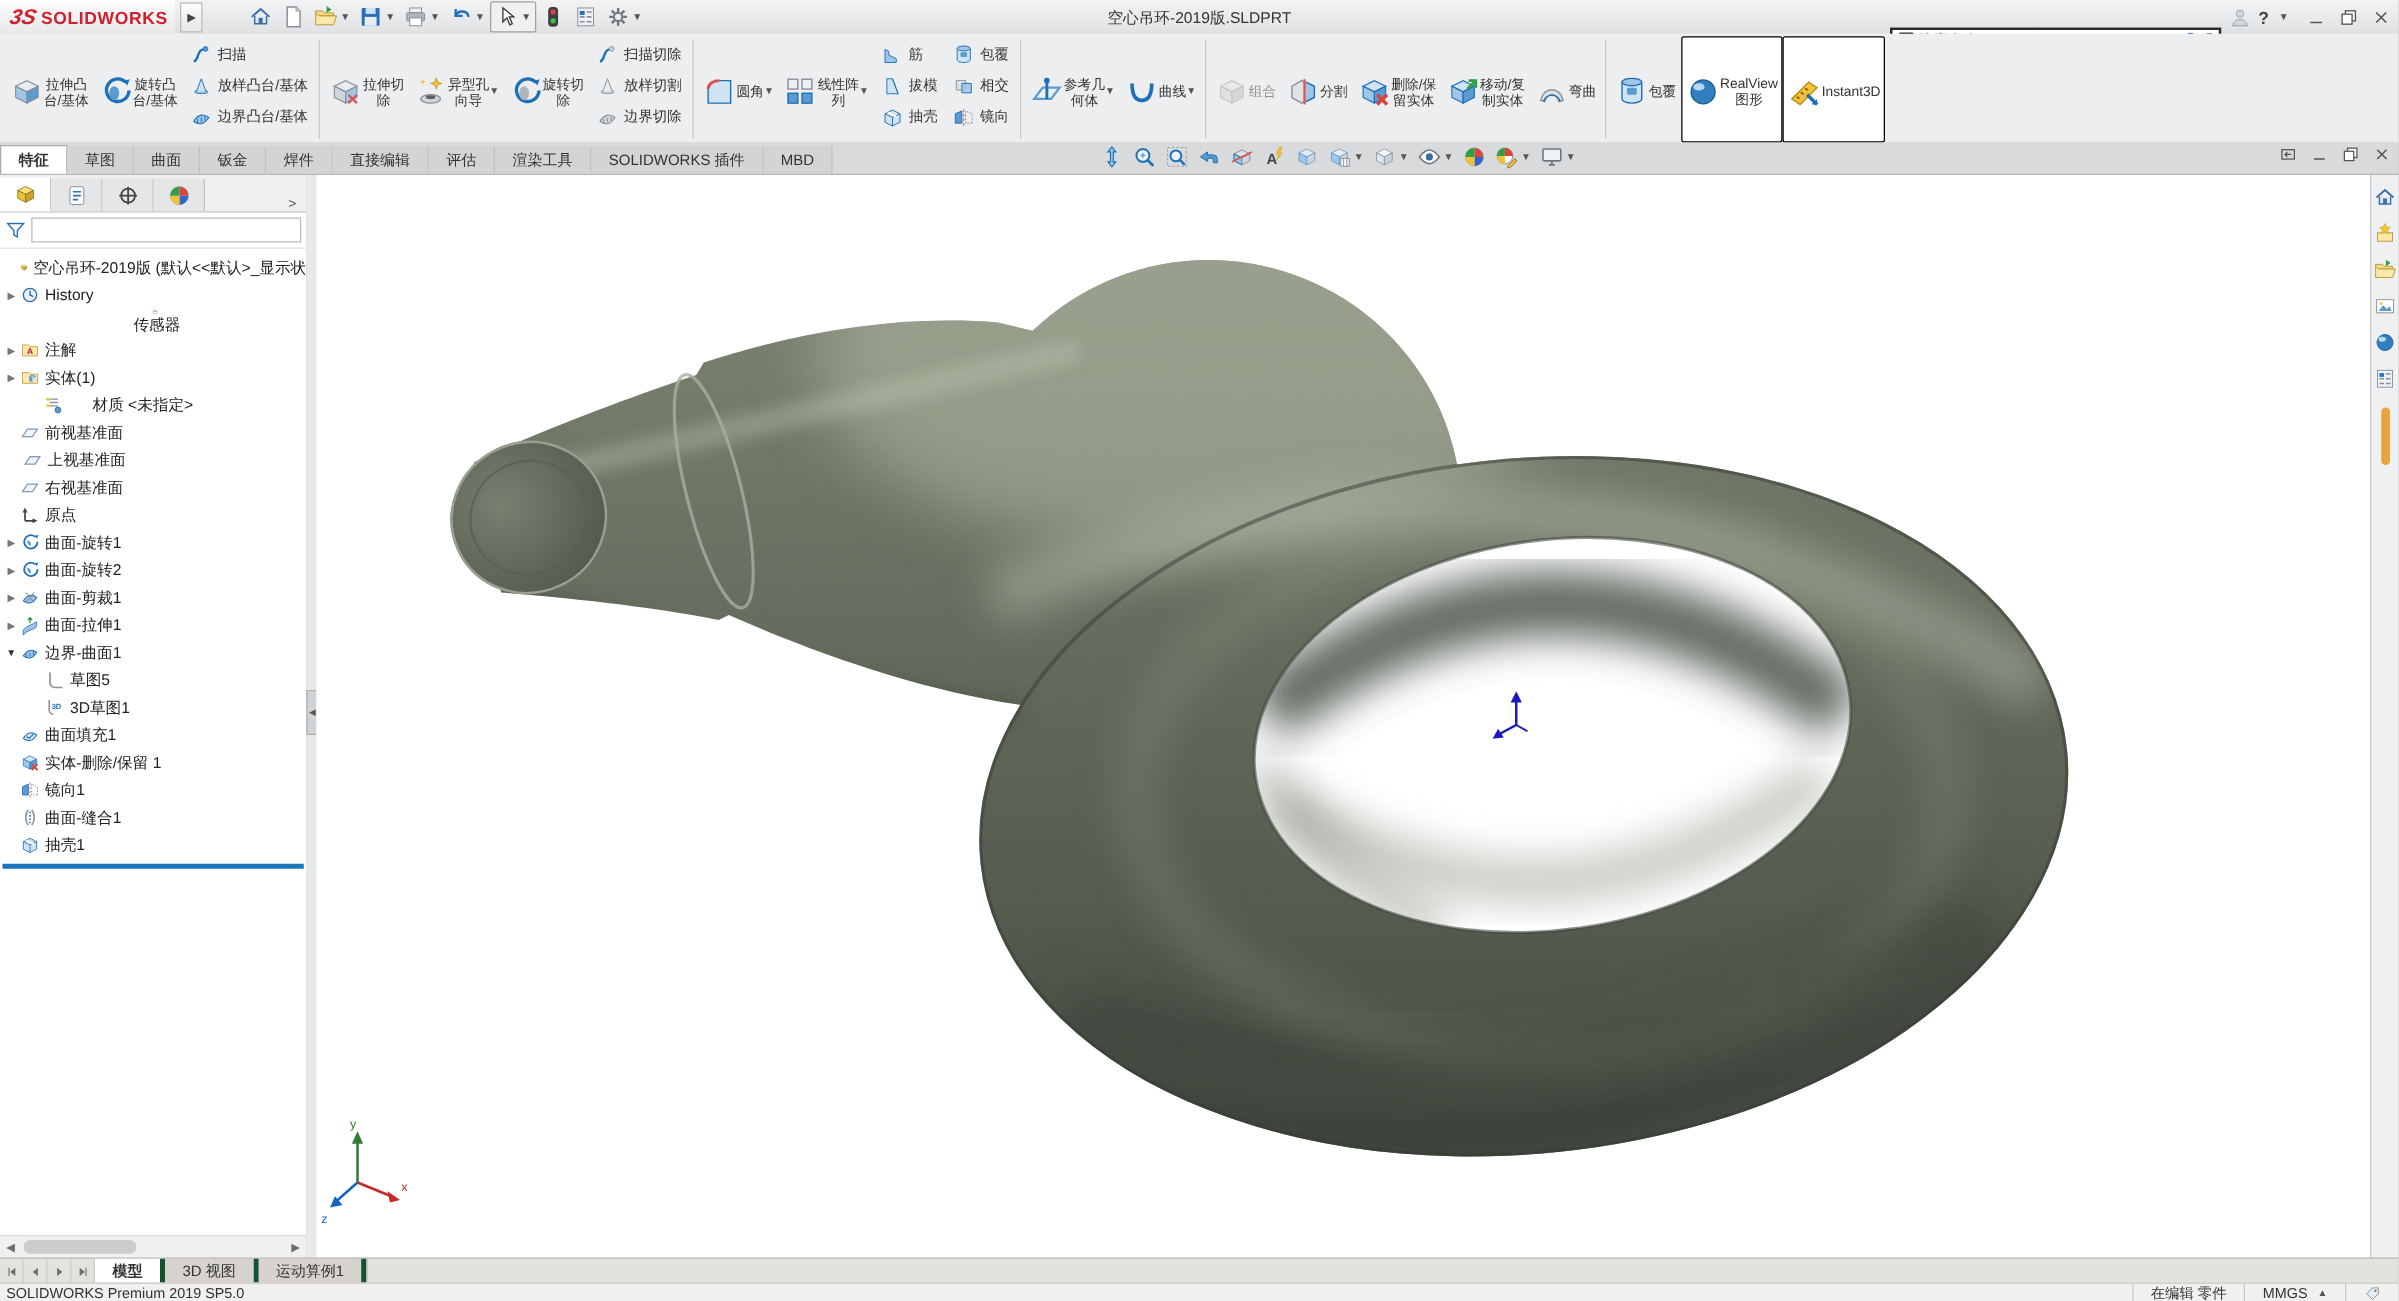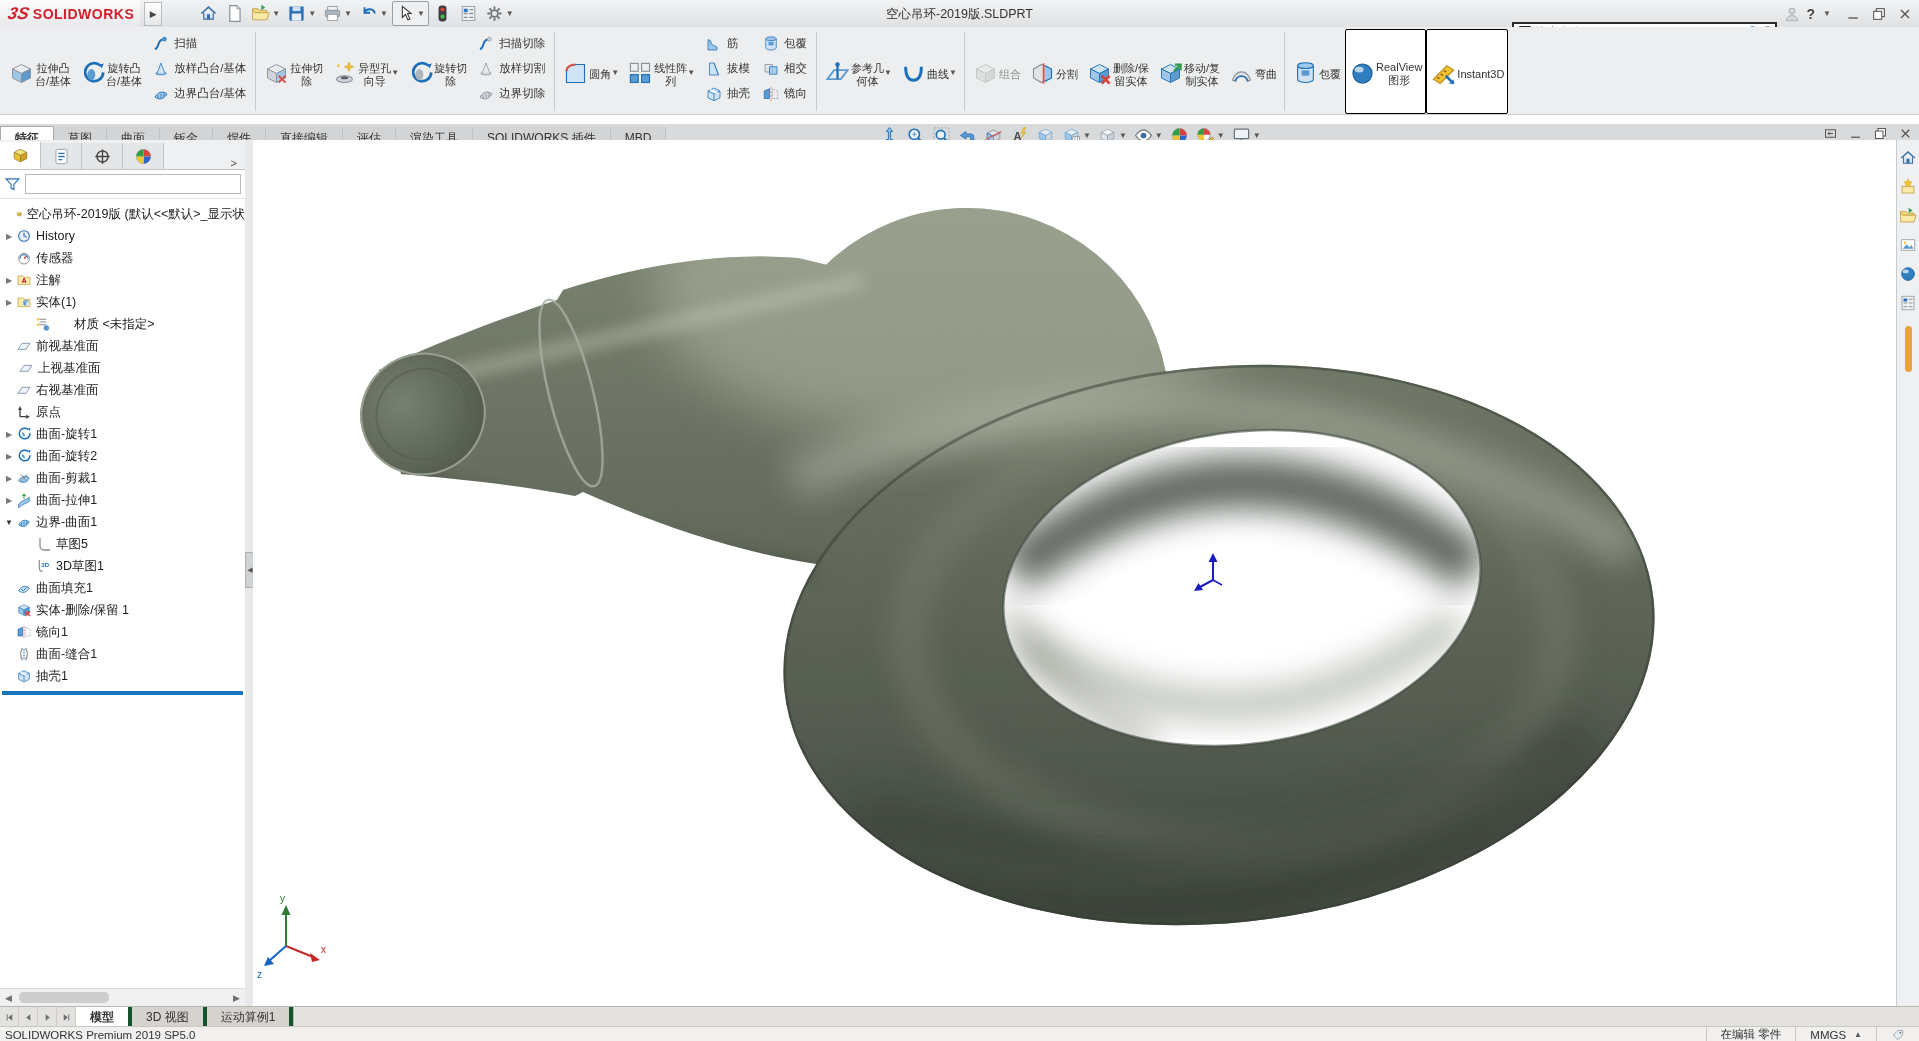--- a/index.html
+++ b/index.html
@@ -31,21 +31,21 @@
   .rib-large{display:flex;flex-direction:row;align-items:center;justify-content:flex-start;
     min-width:48px;padding:4px 4px 0;border-radius:2px;}
   .rib-large .lbl{text-align:center;font-size:11px;line-height:13px;color:#333;margin-top:2px;white-space:nowrap;}
   .rib-large.pressed{background:#ffffff;border:1px solid #000000;padding:3px 3px 0;}
   .rib-large.disabled{filter:grayscale(1);opacity:.5;}
   .rib-stack{display:flex;flex-direction:column;justify-content:flex-start;padding:3px 2px;gap:2px;}
   .rib-srow{display:flex;align-items:center;gap:4px;height:23px;padding:0 4px;border-radius:2px;font-size:11.5px;color:#333;white-space:nowrap;}
   .rib-sep{width:1px;background:#c6cacc;margin:3px 3px;}
   .rib-caret{font-size:8px;color:#555;height:10px;line-height:8px;}
   
-  .tabrow{position:absolute;left:0;top:124px;width:100%;height:25px;background:#d8dadc;
+  .tabrow{position:absolute;left:0;top:114px;width:100%;height:25px;background:#d8dadc;
     border-bottom:1px solid #b3b6b8;display:flex;align-items:flex-end;}
   .tab{height:22px;line-height:22px;padding:0 14px;font-size:12px;color:#333;
     border-right:1px solid #c0c3c5;background:#d2d4d6;}
   .tab.active{background:#fff;border:1px solid #a8abad;border-bottom:none;font-weight:bold;}
   .headsup{position:absolute;left:878px;top:1px;display:flex;align-items:center;gap:3px;}
   .hu-btn{display:flex;align-items:center;padding:1px 2px;border-radius:2px;}
   .docwin-btns{position:absolute;right:6px;top:2px;display:flex;gap:10px;align-items:center;}
   
   .panel{position:absolute;left:0;top:140px;width:245px;height:866px;background:#fff;border-right:1px solid #c2c5c7;overflow:hidden;}
   .mgr-tabs{display:flex;align-items:flex-end;height:29px;background:#eef0f1;border-bottom:1px solid #c2c5c7;}
@@ -701,21 +701,21 @@
           <span class="tree-label">空心吊环-2019版 (默认&lt;&lt;默认&gt;_显示状</span>
         </div>
         <div class="tree-row" style="padding-left: 2px;">
           <span class="tree-exp">▶</span>
           <svg viewBox="0 0 24 24" width="16" height="16">
             <circle cx="12" cy="12" r="8" fill="#eef2f6" stroke="#2a6fb8" stroke-width="1.6"></circle>
             <path d="M12 7v5l4 2" stroke="#2a6fb8" stroke-width="1.8" fill="none"></path>
           </svg>
           <span class="tree-label">History</span>
         </div>
-        <div class="tree-row" style="padding-left: 2px;">
+        <div class="tree-row" style="padding-left: 2px; flex-direction: column;">
           <span class="tree-exp"></span>
           <svg viewBox="0 0 24 24" width="16" height="16">
             <circle cx="12" cy="13" r="8" fill="#fff" stroke="#8a9097" stroke-width="1.5"></circle>
             <path d="M12 13l4-4" stroke="#d9443c" stroke-width="2"></path>
             <path d="M6 13a6 6 0 0 1 12 0" fill="none" stroke="#2a6fb8" stroke-width="1.6"></path>
           </svg>
           <span class="tree-label">传感器</span>
         </div>
         <div class="tree-row" style="padding-left: 2px;">
           <span class="tree-exp">▶</span>

